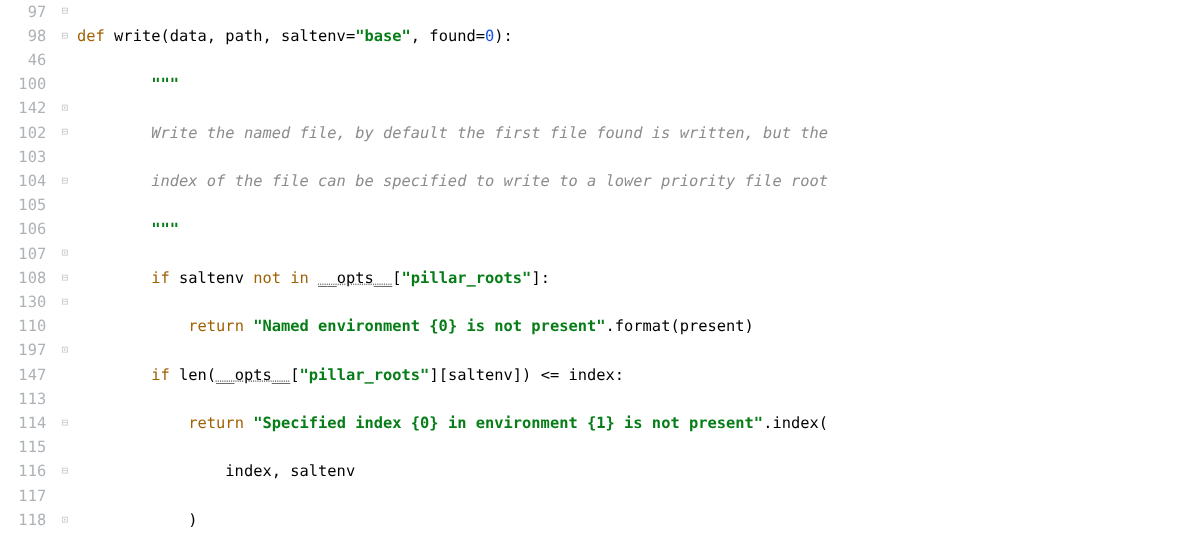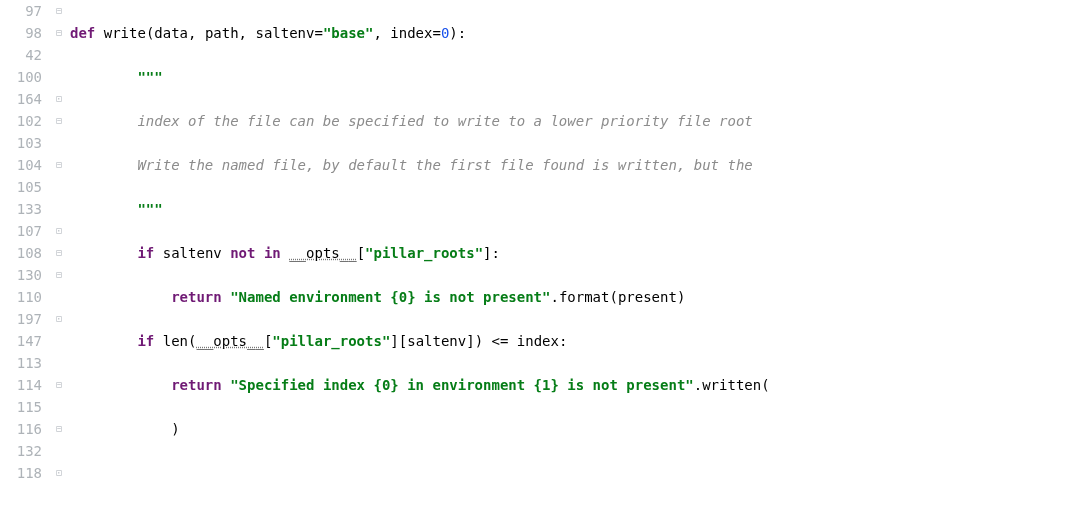--- a/index.html
+++ b/index.html
@@ -36,52 +36,52 @@
     display: flex;
     align-items: center;
     justify-content: center;
   }
   .code {
     white-space: pre;
     padding-left: 4px;
     flex: 1;
   }
   .code .line { height: 22px; }
-  .kw  { color: #701a75; font-weight: bold; }
+  .kw  { color: #a16207; font-weight: normal; }
   .str { color: #067d17; font-weight: bold; }       
   .num { color: #1750eb; }                          
   .com { color: #8c8c8c; font-style: italic; }      
   .docdelim { color: #067d17; font-weight: bold; }
   .dunder { text-decoration: underline dotted #777; }
 </style>
 </head>
 <body>
 
 <div class="gutter">
   <div class="ln">97</div>
   <div class="ln">98</div>
-  <div class="ln">42</div>
+  <div class="ln">46</div>
   <div class="ln">100</div>
-  <div class="ln">164</div>
+  <div class="ln">142</div>
   <div class="ln">102</div>
   <div class="ln">103</div>
   <div class="ln">104</div>
   <div class="ln">105</div>
-  <div class="ln">133</div>
+  <div class="ln">106</div>
   <div class="ln">107</div>
   <div class="ln">108</div>
   <div class="ln">130</div>
   <div class="ln">110</div>
   <div class="ln">197</div>
   <div class="ln">147</div>
   <div class="ln">113</div>
   <div class="ln">114</div>
   <div class="ln">115</div>
   <div class="ln">116</div>
-  <div class="ln">132</div>
+  <div class="ln">117</div>
   <div class="ln">118</div>
 </div>
 
 <div class="foldcol">
   <div class="fm">⊟</div>
   <div class="fm">⊟</div>
   <div class="fm"></div>
   <div class="fm"></div>
   <div class="fm">⊡</div>
   <div class="fm">⊟</div>
@@ -97,29 +97,30 @@
   <div class="fm"></div>
   <div class="fm"></div>
   <div class="fm">⊟</div>
   <div class="fm"></div>
   <div class="fm">⊟</div>
   <div class="fm"></div>
   <div class="fm">⊡</div>
 </div>
 
 <div class="code">
-<div class="line"><span class="kw">def </span><span>write</span><span>(data, path, saltenv=</span><span class="str">"base"</span><span>, index=</span><span class="num">0</span><span>):</span></div>
+<div class="line"><span class="kw">def </span><span>write</span><span>(data, path, saltenv=</span><span class="str">"base"</span><span>, found=</span><span class="num">0</span><span>):</span></div>
 <div class="line"><span>        </span><span class="docdelim">"""</span></div>
+<div class="line"><span>        </span><span class="com">Write the named file, by default the first file found is written, but the</span></div>
 <div class="line"><span>        </span><span class="com">index of the file can be specified to write to a lower priority file root</span></div>
-<div class="line"><span>        </span><span class="com">Write the named file, by default the first file found is written, but the</span></div>
 <div class="line"><span>        </span><span class="docdelim">"""</span></div>
 <div class="line"><span>        </span><span class="kw">if </span><span>saltenv </span><span class="kw">not in</span><span> </span><span class="dunder">__opts__</span><span>[</span><span class="str">"pillar_roots"</span><span>]:</span></div>
 <div class="line"><span>            </span><span class="kw">return </span><span class="str">"Named environment {0} is not present"</span><span>.format(present)</span></div>
 <div class="line"><span>        </span><span class="kw">if </span><span>len(</span><span class="dunder">__opts__</span><span>[</span><span class="str">"pillar_roots"</span><span>][saltenv]) &lt;= index:</span></div>
-<div class="line"><span>            </span><span class="kw">return </span><span class="str">"Specified index {0} in environment {1} is not present"</span><span>.written(</span></div>
+<div class="line"><span>            </span><span class="kw">return </span><span class="str">"Specified index {0} in environment {1} is not present"</span><span>.index(</span></div>
+<div class="line"><span>                </span><span>index, saltenv</span></div>
 <div class="line"><span>            </span><span>)</span></div>
 <div class="line"></div>
 
 
 
 
 
 
 
 

